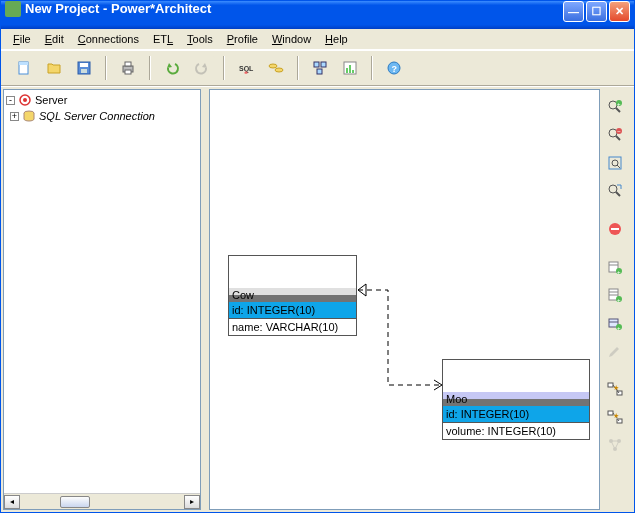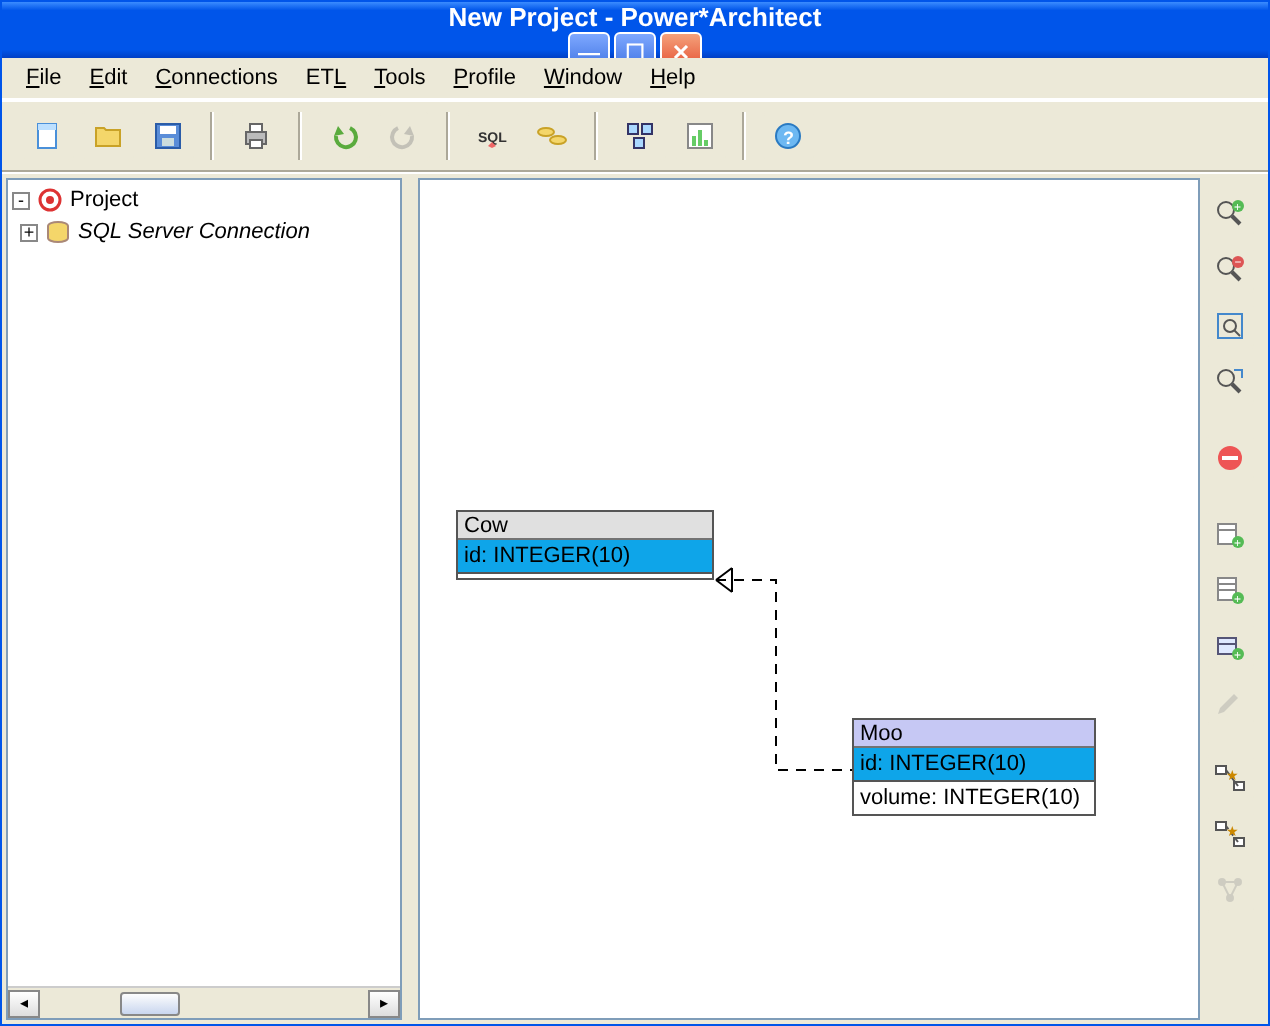--- a/index.html
+++ b/index.html
@@ -1,20 +1,20 @@
 <!DOCTYPE html>
 <html><head>
 <meta charset="utf-8">
 <style>
   * { box-sizing: border-box; margin: 0; padding: 0; }
   body { font-family: Tahoma, Arial, sans-serif; font-size: 11px; background: #ece9d8; width: 635px; height: 513px; overflow: hidden; }
   
   .window { width: 635px; height: 513px; border: 1px solid #0055ea; background: #ece9d8; display: flex; flex-direction: column; }
   
-  .titlebar { height: 28px; background: linear-gradient(to bottom, #3b8cff 0%, #0055ea 15%, #0055ea 85%, #003fc5 100%); display: flex; align-items: center; padding: 0 4px; color: white; font-weight: bold; font-size: 13px; flex-direction: column; }
+  .titlebar { height: 28px; background: linear-gradient(to bottom, #3b8cff 0%, #0055ea 15%, #0055ea 85%, #003fc5 100%); display: flex; padding: 0 4px; color: white; font-weight: bold; font-size: 13px; }
   .titlebar .icon { width: 16px; height: 16px; margin-right: 4px; background:#6a5; border-radius:2px; }
   .titlebar .title { flex: 1; }
   .win-btns { display: flex; gap: 2px; }
   .win-btn { width: 21px; height: 21px; border: 1px solid #fff; border-radius: 3px; display:flex; align-items:center; justify-content:center; font-family: Arial; font-size:11px; font-weight:bold; }
   .win-min,.win-max{ background: linear-gradient(to bottom,#7ea8ff,#3b6fe0); color:white;}
   .win-close { background: linear-gradient(to bottom,#f4a17b,#e44a2c); color:white;}
   
   .menubar { height: 21px; background: #ece9d8; display: flex; align-items: center; padding: 0 6px; border-bottom:1px solid #fff; gap: 2px;}
   .menu-item { padding: 2px 6px; cursor: default; }
   .menu-item .u { text-decoration: underline; }
@@ -37,27 +37,27 @@
   .scroll-btn{width:16px;height:14px;background:linear-gradient(#fff,#ddd); border:1px solid #888; display:flex;align-items:center;justify-content:center;font-size:8px;}
   .scroll-track{flex:1; position:relative; height:14px;}
   .scroll-thumb{position:absolute; left:40px; width:30px; height:12px; top:1px; background:linear-gradient(#fdfdfd,#c9d6ef); border:1px solid #888; border-radius:2px;}
   
   .splitter{width:6px; background:#ece9d8; cursor:col-resize;}
   
   .canvas-wrap{flex:1; margin:2px 2px 2px 0; display:flex;}
   .canvas{flex:1; background:#fff; border:1px solid #7f9db9; position:relative; overflow:hidden;}
   
   .entity{position:absolute; border:1px solid #555; font-size:11px;}
-  .entity .et-title{padding:0 3px; height:14px; line-height:14px; border-bottom:1px solid #737373;}
+  .entity .et-title{padding:0 3px; height:14px; line-height:14px; border-bottom:7px solid #737373;margin-top:32px;}
   .entity .et-pk{padding:1px 3px; border-bottom:1px solid #555; background:#0ea5e9;}
   .entity .et-body{padding:1px 3px; background:#fff;}
   .entity .et-row{height:14px; line-height:14px;}
   .entity.cow{left:18px; top:165px; width:129px;}
   .entity.cow .et-title{background:#e0e0e0;}
-  .entity.moo{left:216px; top:269px; width:122px;}
+  .entity.moo{left:232px; top:269px; width:148px;}
   .entity.moo .et-title{background:#c6c8f4;}
   
   .rel-svg{position:absolute; left:0; top:0; width:100%; height:100%; pointer-events:none;}
   
   .right-toolbar{width:30px; margin:2px 2px 2px 0; background:#ece9d8; display:flex; flex-direction:column; align-items:center; padding-top:4px; gap:4px;}
   .rbtn{width:24px;height:24px;border:1px solid #ece9d8;border-radius:3px;display:flex;align-items:center;justify-content:center;}
   .rbtn.disabled{opacity:0.35;}
   .rico{width:16px;height:16px;}
 </style>
 </head>
@@ -177,21 +177,21 @@
 
   <div class="body-area">
     <div class="tree-panel">
       <div class="tree-content">
         <div class="tree-row">
           <div class="tree-toggle">-</div>
           <svg class="tree-icon" viewBox="0 0 14 14">
               <circle cx="7" cy="7" r="5" fill="none" stroke="#d33" stroke-width="1.5"></circle>
               <circle cx="7" cy="7" r="2" fill="#d33"></circle>
             </svg>
-          <span>Project</span>
+          <span>Server</span>
         </div>
         <div class="tree-row" style="padding-left:4px;">
           <div class="tree-toggle">+</div>
           <svg class="tree-icon" viewBox="0 0 14 14">
               <ellipse cx="7" cy="4" rx="5" ry="2" fill="#f4d66a" stroke="#a87"></ellipse>
               <path d="M2 4v6c0 1 2 2 5 2s5-1 5-2V4" fill="#f4d66a" stroke="#a87"></path>
             </svg>
           <span style="overflow:hidden;font-style:italic;">SQL Server Connection</span>
         </div>
       </div>
@@ -213,20 +213,21 @@
           <path d="M148 200 l8 -6 M148 200 l8 6 M156 194 v12" stroke="#000" fill="none"></path>
           <path d="M232 295 l-8 -5 M232 295 l-8 5" stroke="#000" fill="none"></path>
         </svg>
 
         <div class="entity cow">
           <div class="et-title">Cow</div>
           <div class="et-pk">
             <div class="et-row">id: INTEGER(10)</div>
           </div>
           <div class="et-body">
+            <div class="et-row">name: VARCHAR(10)</div>
           </div>
         </div>
 
         <div class="entity moo">
           <div class="et-title">Moo</div>
           <div class="et-pk">
             <div class="et-row">id: INTEGER(10)</div>
           </div>
           <div class="et-body">
             <div class="et-row">volume: INTEGER(10)</div>

